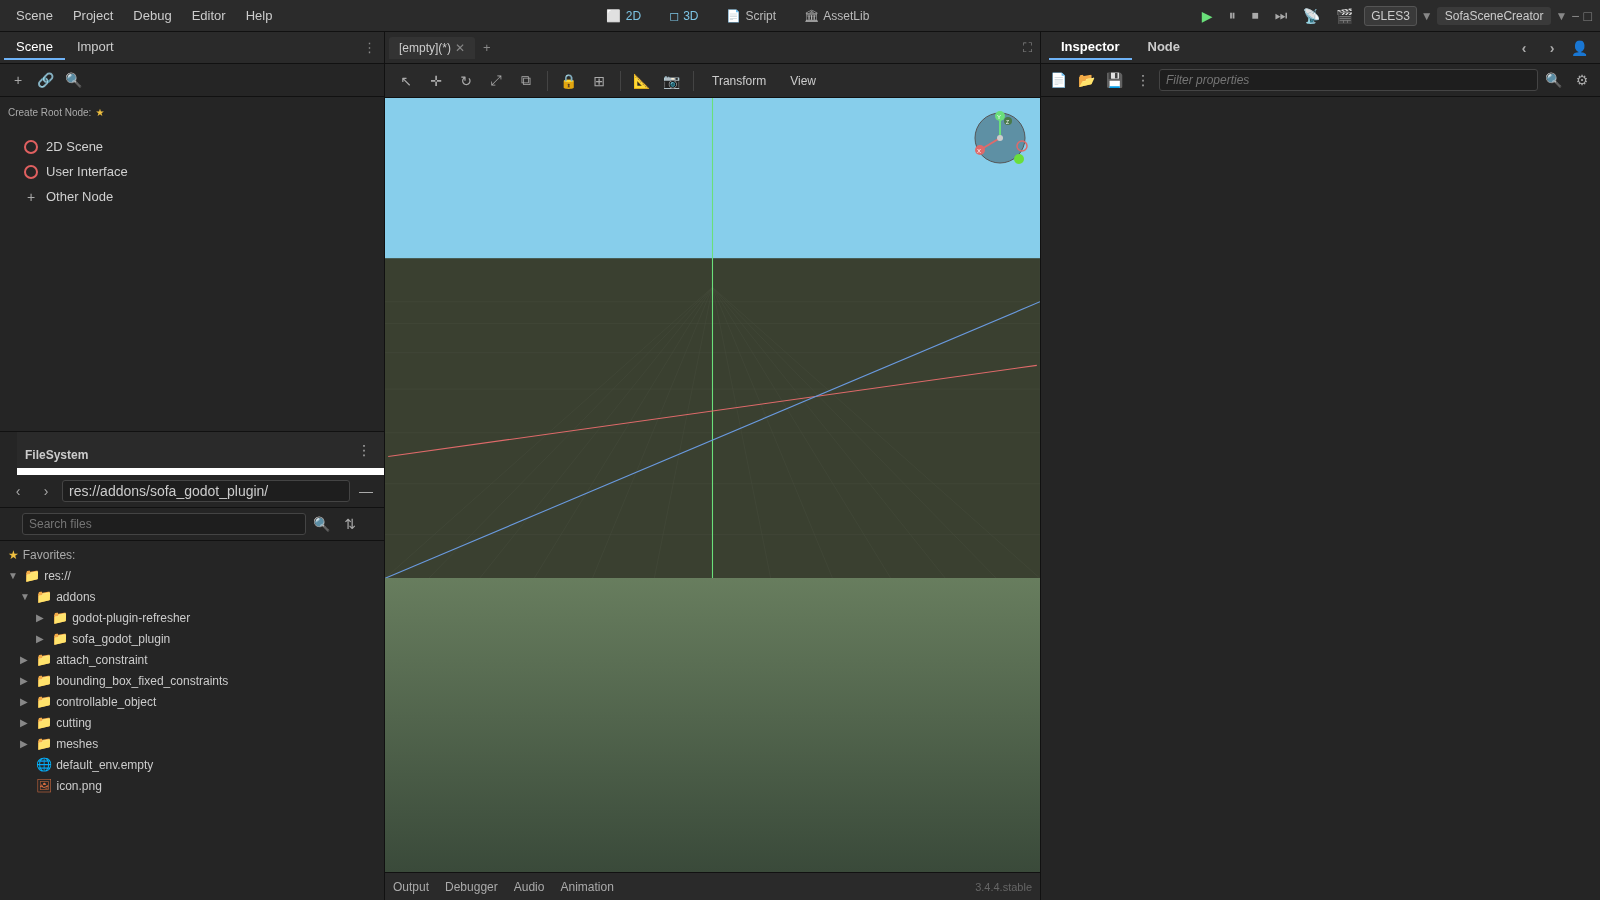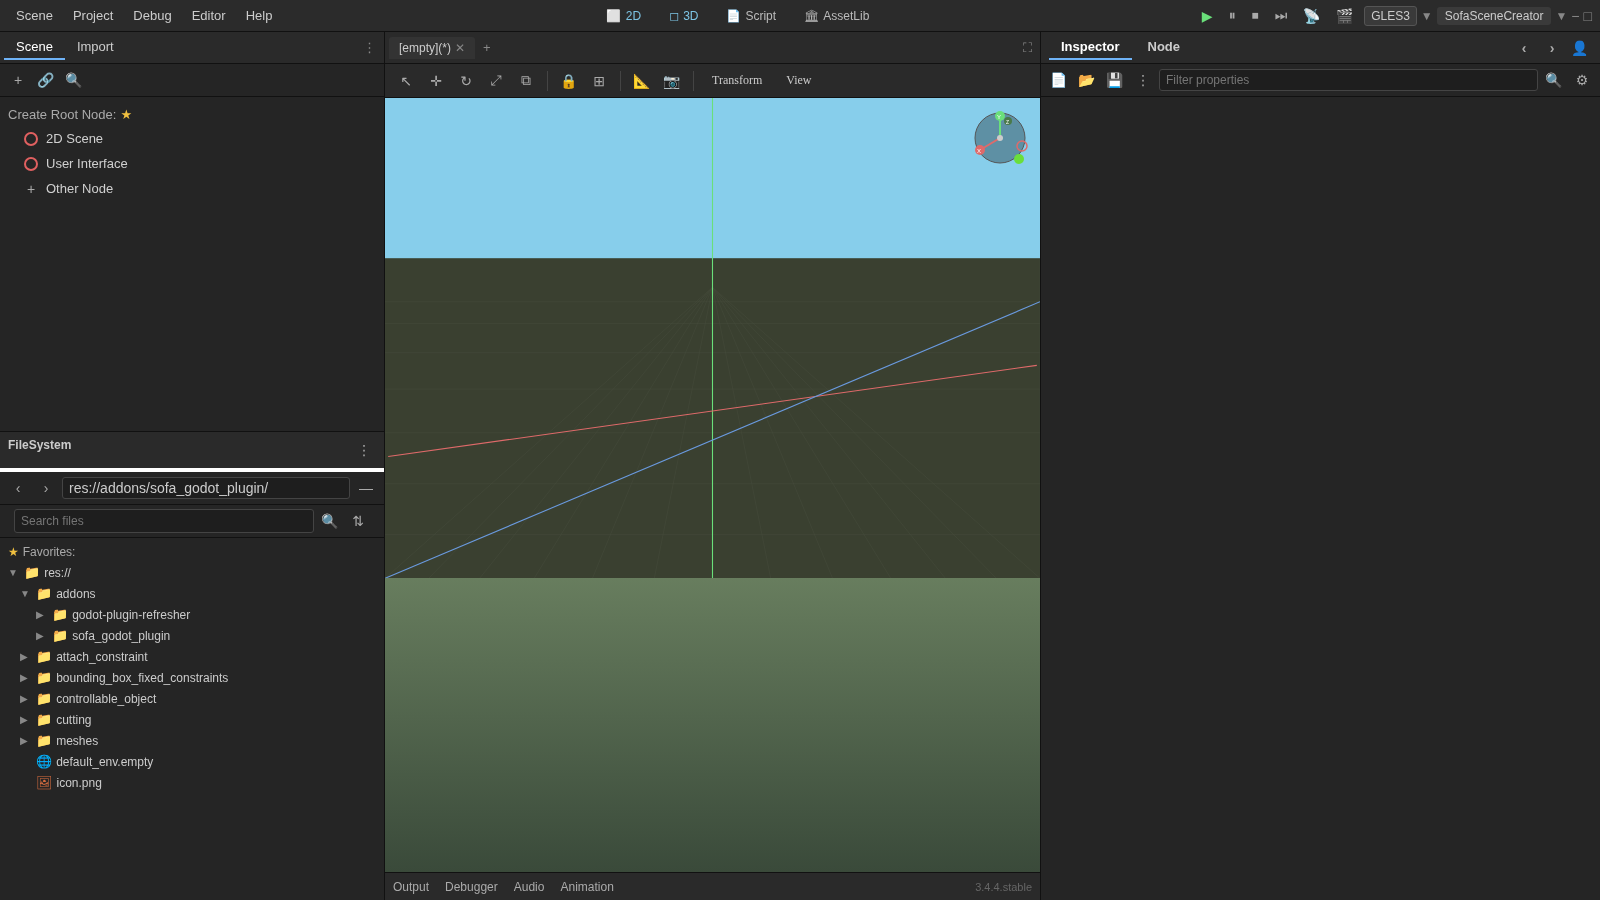--- a/index.html
+++ b/index.html
@@ -141,22 +141,22 @@
     #scene-content {
       flex: 1;
       overflow-y: auto;
       padding: 4px 0;
     }
     #create-root-section {
       padding: 6px 8px;
     }
     .create-root-label {
       color: #aaa;
-      font-size: 13px;
-      margin-bottom: 4px;
+      font-size: 10px;
+      margin-bottom: 16px;
       display: flex;
       align-items: center;
       gap: 4px;
     }
     .root-node-item {
       display: flex;
       align-items: center;
       padding: 5px 16px;
       cursor: pointer;
       gap: 8px;
@@ -177,24 +177,25 @@
 
     
     #filesystem-panel {
       flex: 1;
       display: flex;
       flex-direction: column;
       overflow: hidden;
     }
     #fs-header {
       display: flex;
-      align-items: flex-start;
+      align-items: flex-end;
       background: #2a2a2a;
       padding: 6px 8px;
-      border-bottom: 4px solid #ffffff;
+      border-bottom: 7px solid #ffffff;
+      margin-left: 17px;
     }
     #fs-title {
       flex: 1;
       font-size: 12px;
       font-weight: bold;
       color: #ccc;
     }
     #fs-toolbar {
       display: flex;
       align-items: center;
@@ -207,21 +208,22 @@
       background: #1e1e1e;
       border: 1px solid #444;
       border-radius: 3px;
       color: #ccc;
       padding: 2px 6px;
       font-size: 14px;
       flex: 1;
     }
     #fs-search-bar {
       display: flex;
-      padding: 4px 14px;
+      align-items: center;
+      padding: 4px 22px;
       gap: 4px;
       border-bottom: 1px solid #111;
     }
     #fs-search {
       flex: 1;
       background: #1e1e1e;
       border: 1px solid #444;
       border-radius: 3px;
       color: #ccc;
       padding: 3px 6px;
@@ -302,21 +304,20 @@
       display: flex; align-items: center; justify-content: center;
       cursor: pointer; border-radius: 3px; color: #aaa; font-size: 14px;
     }
     .separator { width: 1px; height: 20px; background: #444; margin: 0 4px; }
     .transform-btn, .view-btn {
       padding: 3px 10px;
       cursor: pointer;
       color: #ccc;
       border-radius: 3px;
       font-size: 12px;
-      font-family: Liberation Serif, serif;
     }
 
     
     #viewport {
       flex: 1;
       position: relative;
       overflow: hidden;
       background: #87ceeb;
     }
     #viewport-grid {
@@ -404,20 +405,21 @@
     }
     #filter-props {
       flex: 1;
       background: #1e1e1e;
       border: 1px solid #444;
       border-radius: 3px;
       color: #0ea5e9;
       padding: 3px 6px;
       font-size: 12px;
       outline: none;
+      font-style: italic;
     }
     #inspector-content {
       flex: 1;
       overflow-y: auto;
     }
 
     
     ::-webkit-scrollbar { width: 6px; height: 6px; }
     ::-webkit-scrollbar-track { background: #1e1e1e; }
     ::-webkit-scrollbar-thumb { background: #444; border-radius: 3px; }

